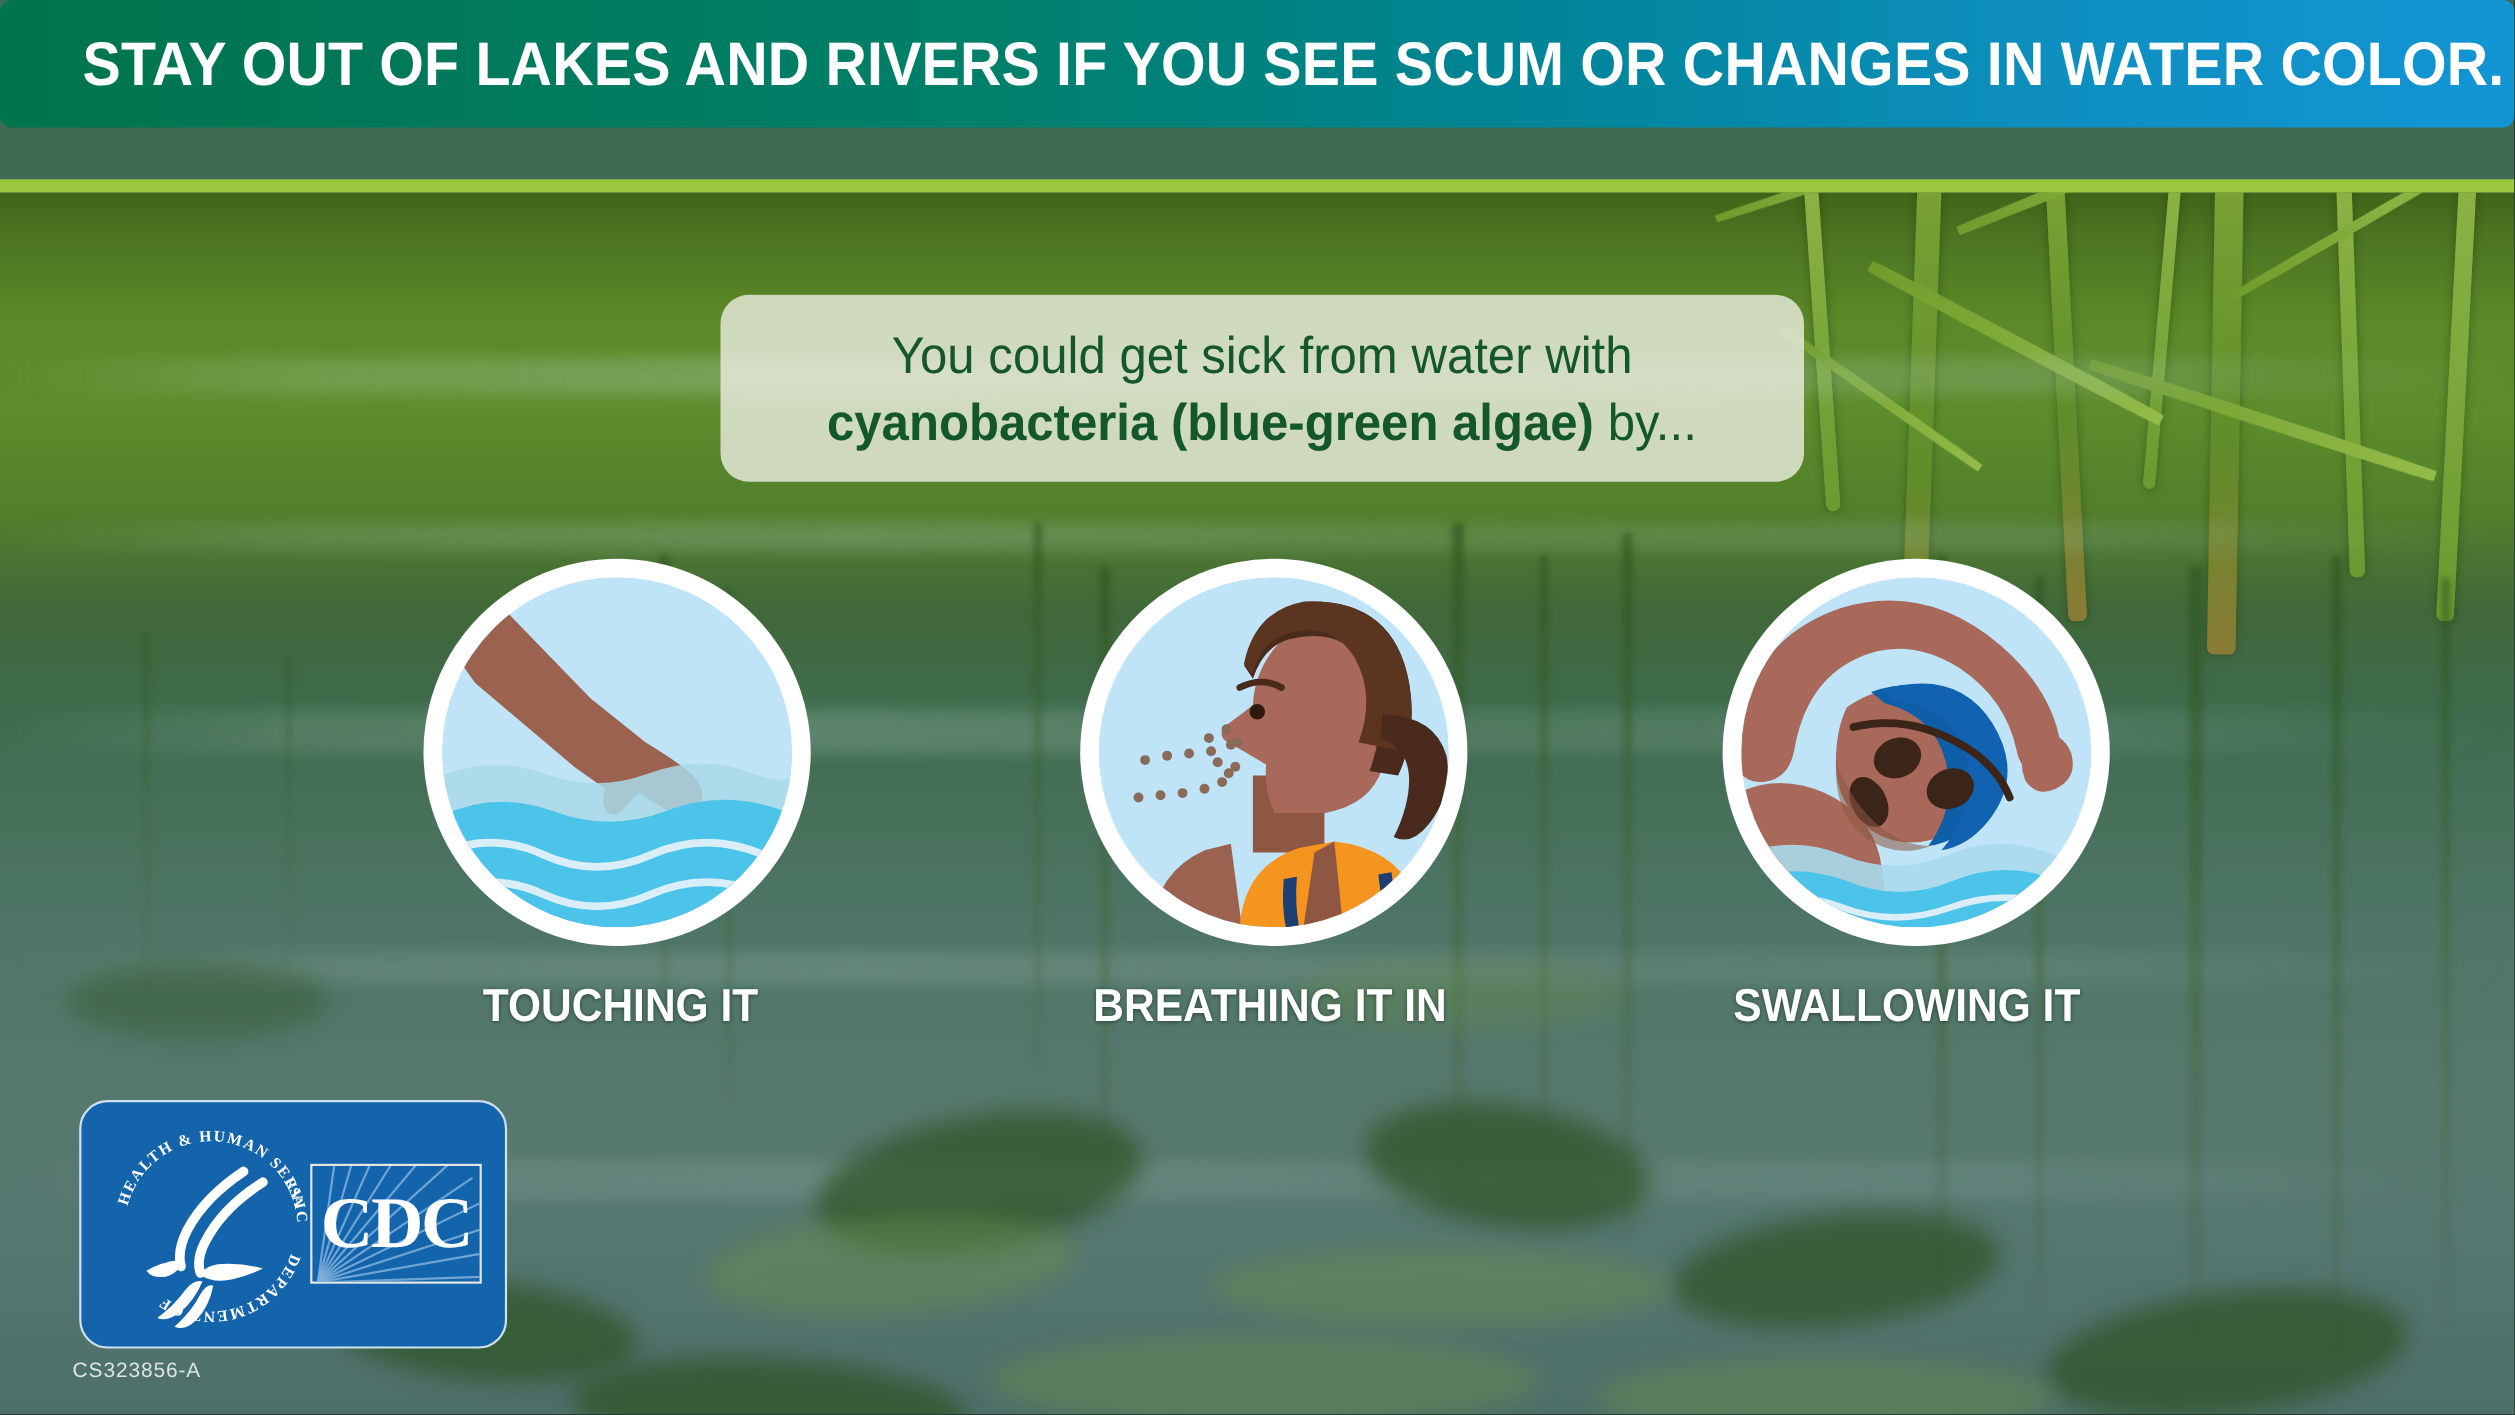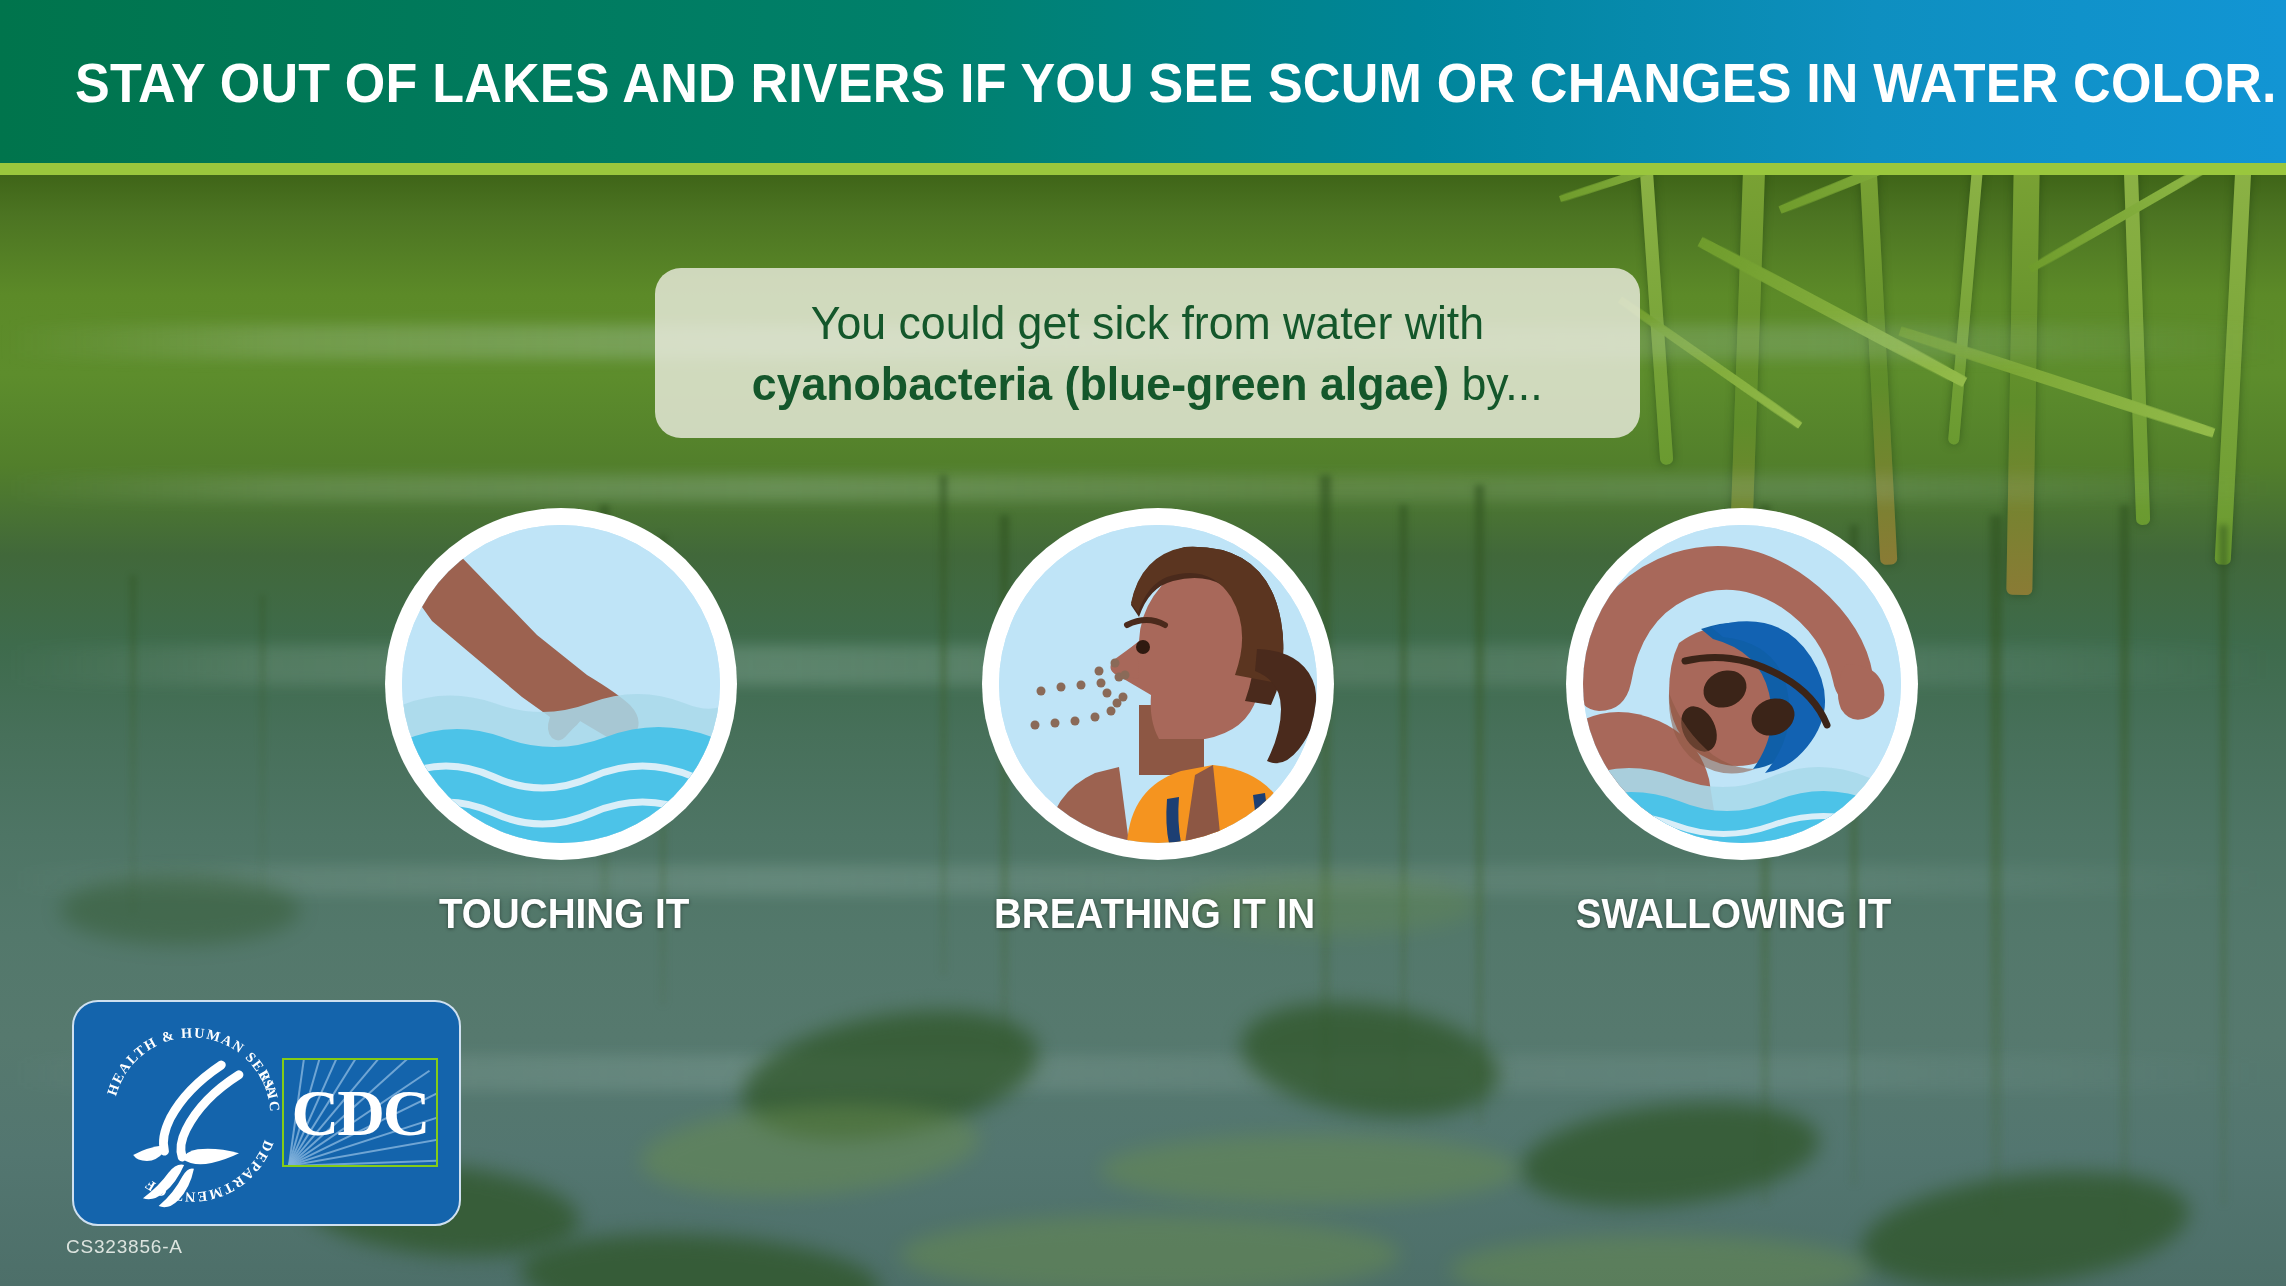--- a/index.html
+++ b/index.html
@@ -16,29 +16,30 @@
     height: 1286px;
     overflow: hidden;
     background: #3f6b55;
   }
 
   
   #header-bar {
     position: absolute;
     left: 0; top: 0;
     width: 2286px;
-    height: 163px;
+    height: 116px;
     background: linear-gradient(90deg,
         #00744c 0%,
         #00795a 18%,
         #00806b 40%,
         #00859a 62%,
         #0e8fc0 82%,
         #1295d4 100%);
     z-index: 40;
+    border-radius: 11px;
   }
   #header-title {
     position: absolute;
     left: 75px;
     top: 50%;
     transform: translateY(-50%);
     color: #ffffff;
     font-family: "Liberation Sans Narrow", "Liberation Sans", sans-serif;
     font-weight: bold;
     font-size: 56px;
@@ -207,21 +208,21 @@
   }
   #hhs-seal {
     position: absolute;
     left: 18px; top: 12px;
     width: 196px; height: 196px;
   }
   #cdc-mark {
     position: absolute;
     left: 208px; top: 56px;
     width: 152px; height: 105px;
-    border: 2px solid #84cc16;
+    border: 2px solid #e5e5e5;
   }
   #cdc-mark .rays {
     position: absolute;
     left: 0; top: 0; right: 0; bottom: 0;
     overflow: hidden;
   }
   #cdc-mark .ray {
     position: absolute;
     left: 4px;
     bottom: 0;

